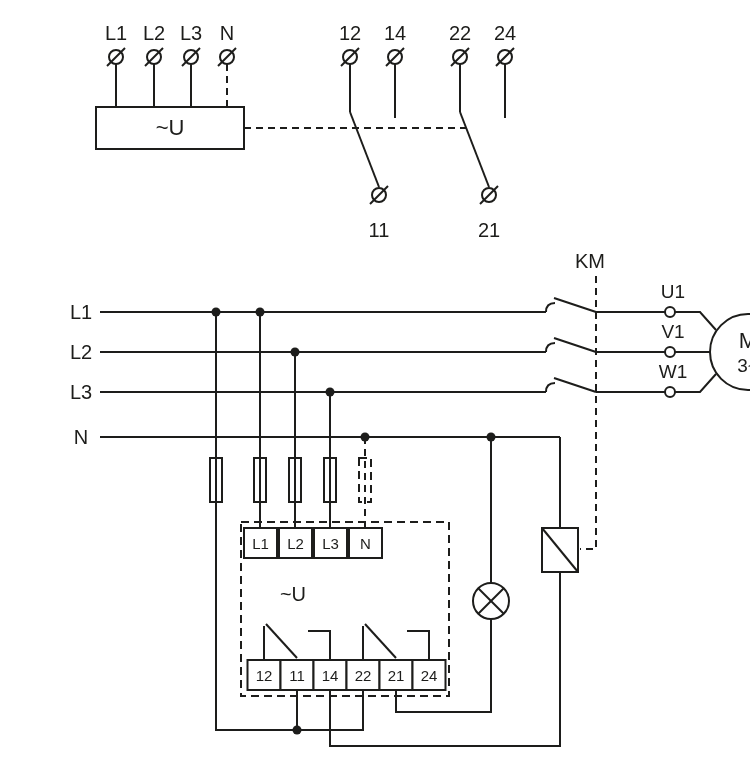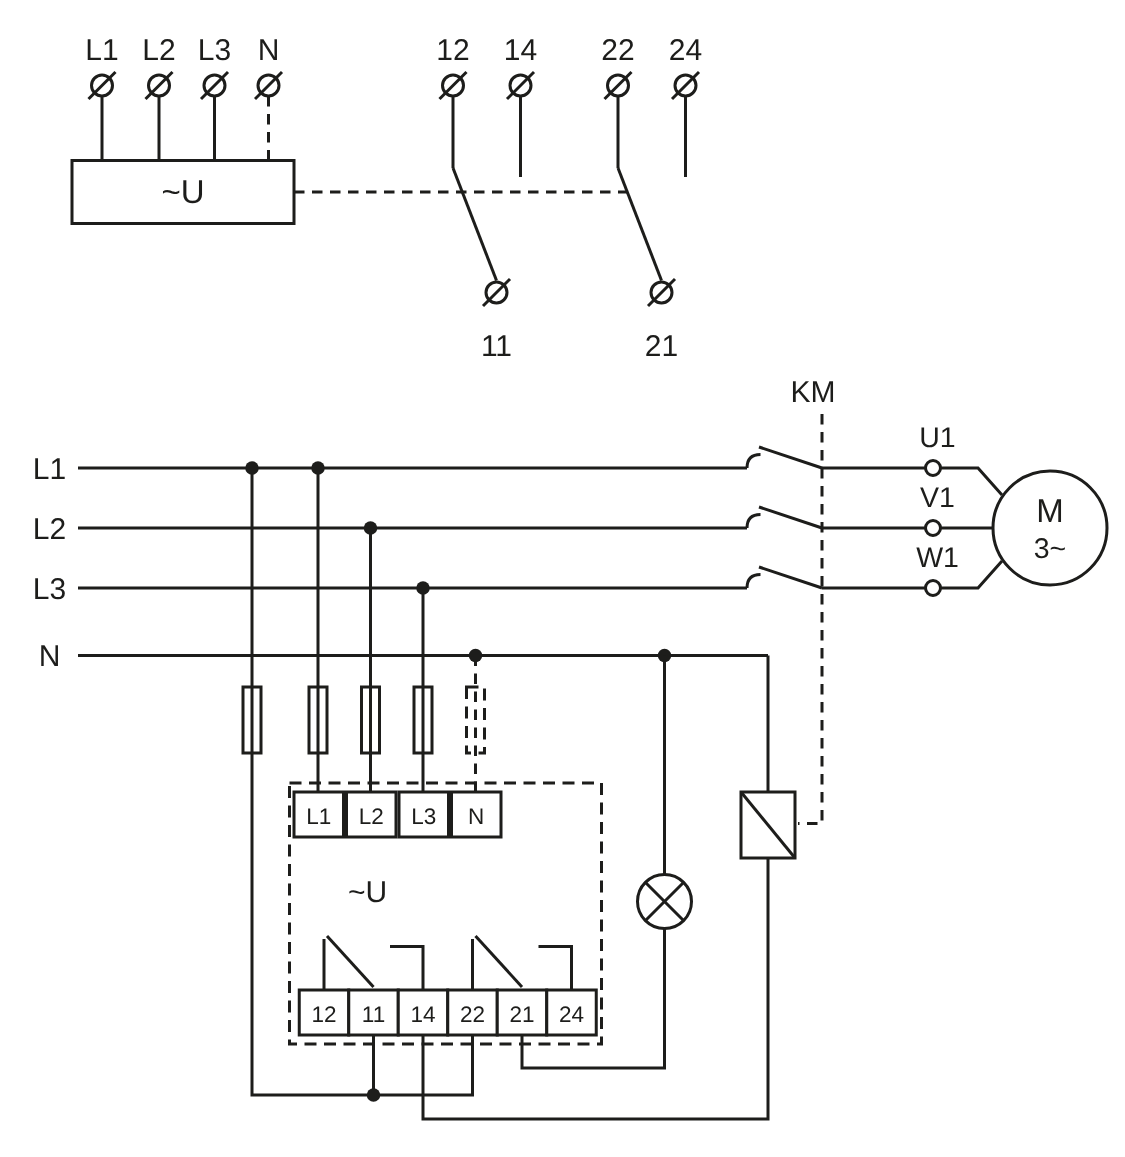--- a/index.html
+++ b/index.html
@@ -1,17 +1,17 @@
 <!DOCTYPE html>
 <html style="--line: #1d1d1b; --bg: #ffffff;"><head>
 <meta charset="utf-8">
 <style>
   :root { --line:#1d1d1b; --bg:#ffffff; }
   html,body { margin:0; padding:0; background:var(--bg); }
-  .stage { width:614px; height:771px; position:relative; background:var(--bg); }
+  .stage { width:614px; height:771px; position:relative; background:var(--bg);margin-left:48px; }
   svg { display:block; }
   .wire   { stroke:var(--line); stroke-width:2; fill:none; stroke-linecap:butt; }
   .dash   { stroke-dasharray:7 5; }
   .dash2  { stroke-dasharray:8 5; }
   .box    { stroke:var(--line); stroke-width:2; fill:#fff; }
   .boxn   { stroke:var(--line); stroke-width:2; fill:none; }
   .dot    { fill:var(--line); stroke:none; }
   .term   { stroke:var(--line); stroke-width:2; fill:#fff; }
   .lbl    { font-family:"Liberation Sans","DejaVu Sans",sans-serif; fill:var(--line); text-anchor:middle; }
   .s15 { font-size:15px; } .s19 { font-size:19px; } .s20 { font-size:20px; } .s22 { font-size:22px; }

